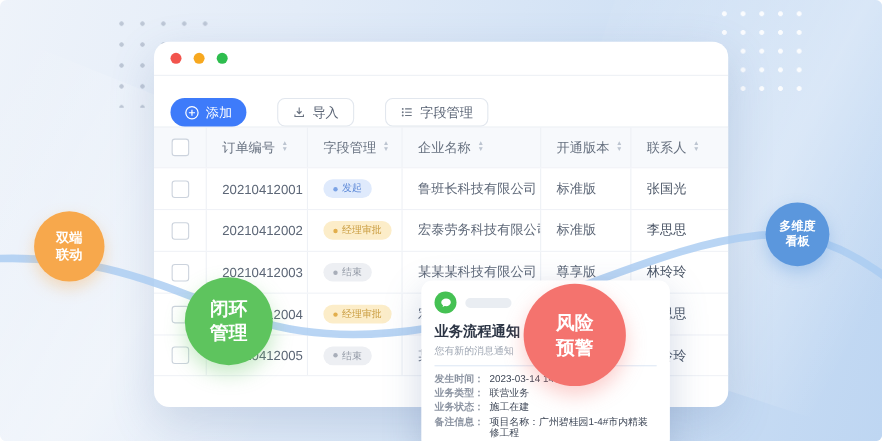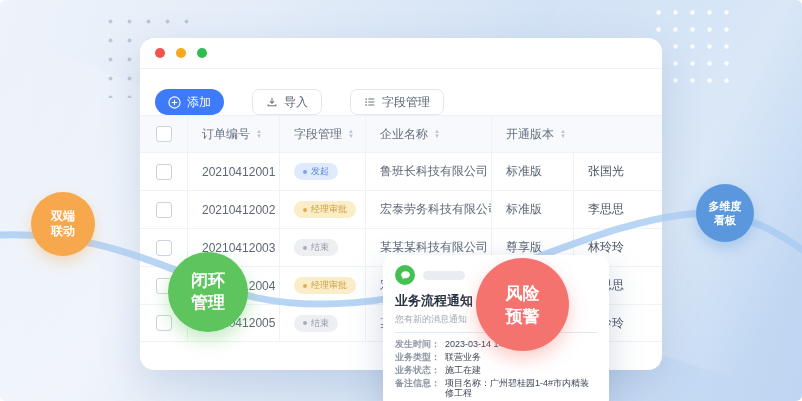--- a/index.html
+++ b/index.html
@@ -139,20 +139,27 @@
               <span>▼</span>
             </span>
           </div>
           <div class="th c4">
             <span>开通版本</span>
             <span class="sorter">
               <span>▲</span>
               <span>▼</span>
             </span>
           </div>
+          <div class="th c5">
+            <span>联系人</span>
+            <span class="sorter">
+              <span>▲</span>
+              <span>▼</span>
+            </span>
+          </div>
         </div>
       <div class="tbody" id="tbody">
   <div class="trow">
     <div class="cell c0">
               <span class="checkbox"></span>
             </div>
     <div class="cell c1">20210412001</div>
     <div class="cell c2">
       <span class="flow-badge flow-blue">
         <span class="fb-dot"></span>

